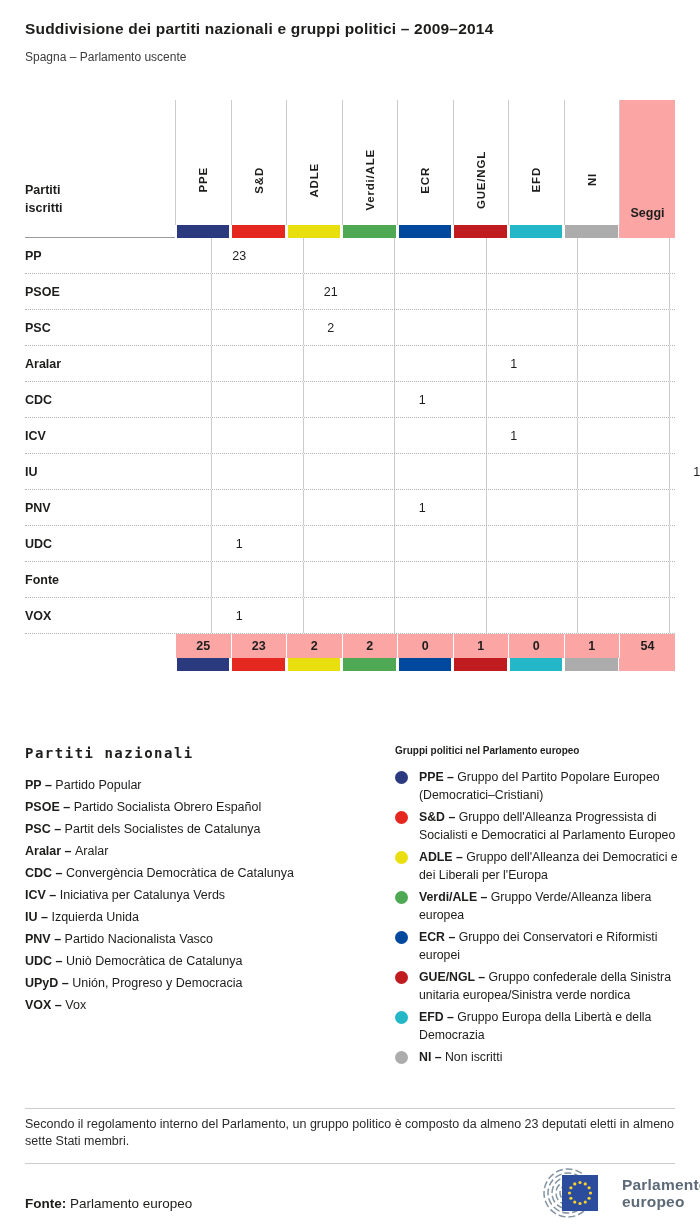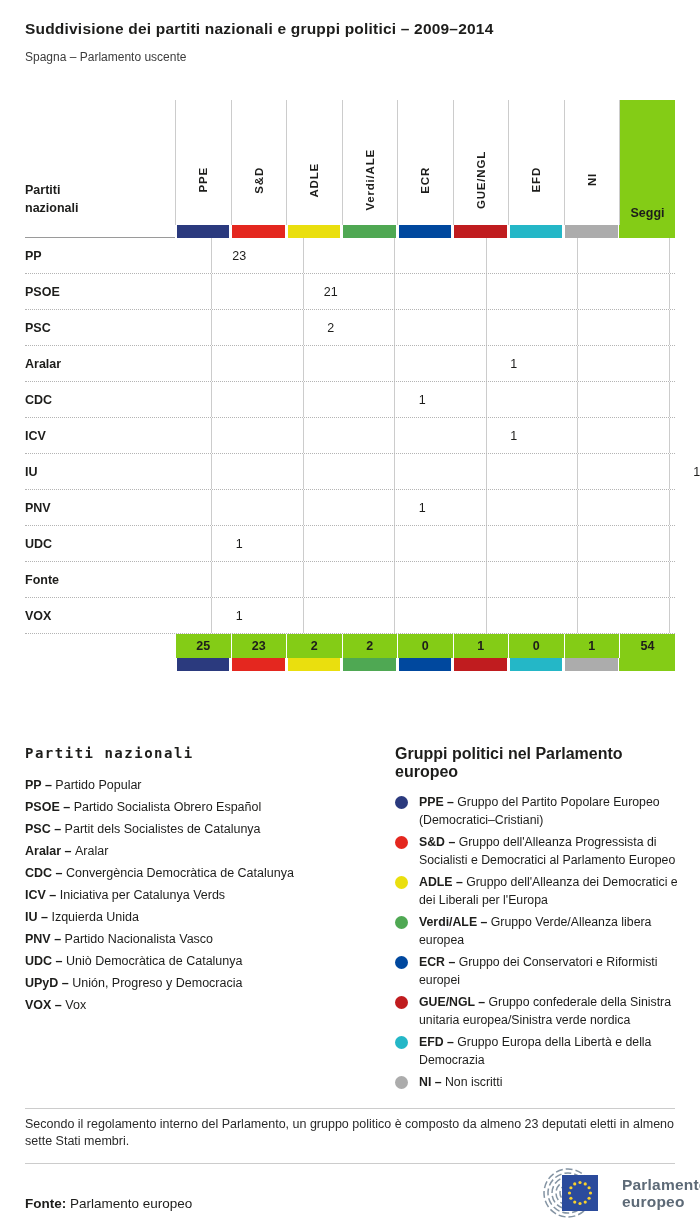--- a/index.html
+++ b/index.html
@@ -9,21 +9,21 @@
   }
   .title { position:absolute; left:25px; top:20px; font-size:15.5px; font-weight:bold; letter-spacing:.2px; }
   .subtitle { position:absolute; left:25px; top:50px; font-size:12px; color:#3c3c3c; }
 
   
   .tablewrap { position:absolute; left:25px; top:100px; width:650px; }
   .trow { display:grid; grid-template-columns:150px repeat(8, 55.5px) 56px; }
   .c { box-sizing:border-box; min-width:0; }
   .gline { border-left:1px solid #cccccc; }
   .wline { border-left:1px solid #ffffff; }
-  .seg { background:#84cc16; }
+  .seg { background:#fca5a5; }
   .th-row { height:125px; }
   .th-group { display:flex; align-items:center; justify-content:center; padding-top:35px; }
   .vlabel { writing-mode:vertical-rl; transform:rotate(180deg); font-weight:bold; font-size:11.5px; letter-spacing:.8px; white-space:nowrap; }
   .corner { display:flex; flex-direction:column; justify-content:flex-end; padding-bottom:8px; }
   .corner span { font-weight:bold; font-size:12.5px; line-height:18px; }
   .th-seggi { display:flex; align-items:flex-end; justify-content:center; padding-bottom:5px; font-weight:bold; font-size:12.5px; }
   .bar-row { height:13px; }
   .corner-underline { border-bottom:1px solid #9a9a9a; }
   .barcell { display:flex; }
   .bar { flex:1; margin:0 1.5px; }
@@ -33,21 +33,21 @@
   .bold { font-weight:bold; }
   .t-row { height:24px; }
   .b-row { height:13px; }
 
   
   .legend-parties { position:absolute; left:25px; top:745px; width:335px; }
   .lp-heading { font-family:"DejaVu Sans Mono", monospace; font-weight:bold; font-size:14px; letter-spacing:1.5px; }
   .lp-list { list-style:none; margin:13px 0 0 0; padding:0; }
   .lp-list li { font-size:12.5px; line-height:22px; }
   .legend-groups { position:absolute; left:395px; top:745px; width:286px; }
-  .lg-heading { font-weight:bold; font-size:16px; }
+  .lg-heading { font-weight:bold; font-size:10px; }
   .lg-list { list-style:none; margin:13px 0 0 0; padding:0; }
   .lg-list li { display:flex; align-items:flex-start; margin-bottom:5px; }
   .dot { width:13px; height:13px; border-radius:50%; flex:0 0 13px; margin-top:2px; }
   .lg-text { margin-left:11px; width:262px; font-size:12.3px; line-height:17.5px; }
 
   
   .rule { position:absolute; left:25px; width:650px; border-top:1px solid #cccccc; height:0; }
   .rule1 { top:1108px; }
   .rule2 { top:1163px; }
   .note { position:absolute; left:25px; top:1116px; width:650px; font-size:12.5px; line-height:17px; color:#2b2b2b; }
@@ -60,21 +60,21 @@
 
 <div class="page">
 
   <div class="title">Suddivisione dei partiti nazionali e gruppi politici – 2009–2014</div>
   <div class="subtitle">Spagna – Parlamento uscente</div>
 
   <div class="tablewrap" id="ep-table">
       <div class="trow th-row">
         <div class="c corner">
           <span>Partiti</span>
-          <span>nazionali</span>
+          <span>iscritti</span>
         </div>
         <div class="c gline th-group">
           <span class="vlabel">PPE</span>
         </div>
         <div class="c gline th-group">
           <span class="vlabel">S&amp;D</span>
         </div>
         <div class="c gline th-group">
           <span class="vlabel">ADLE</span>
         </div>

